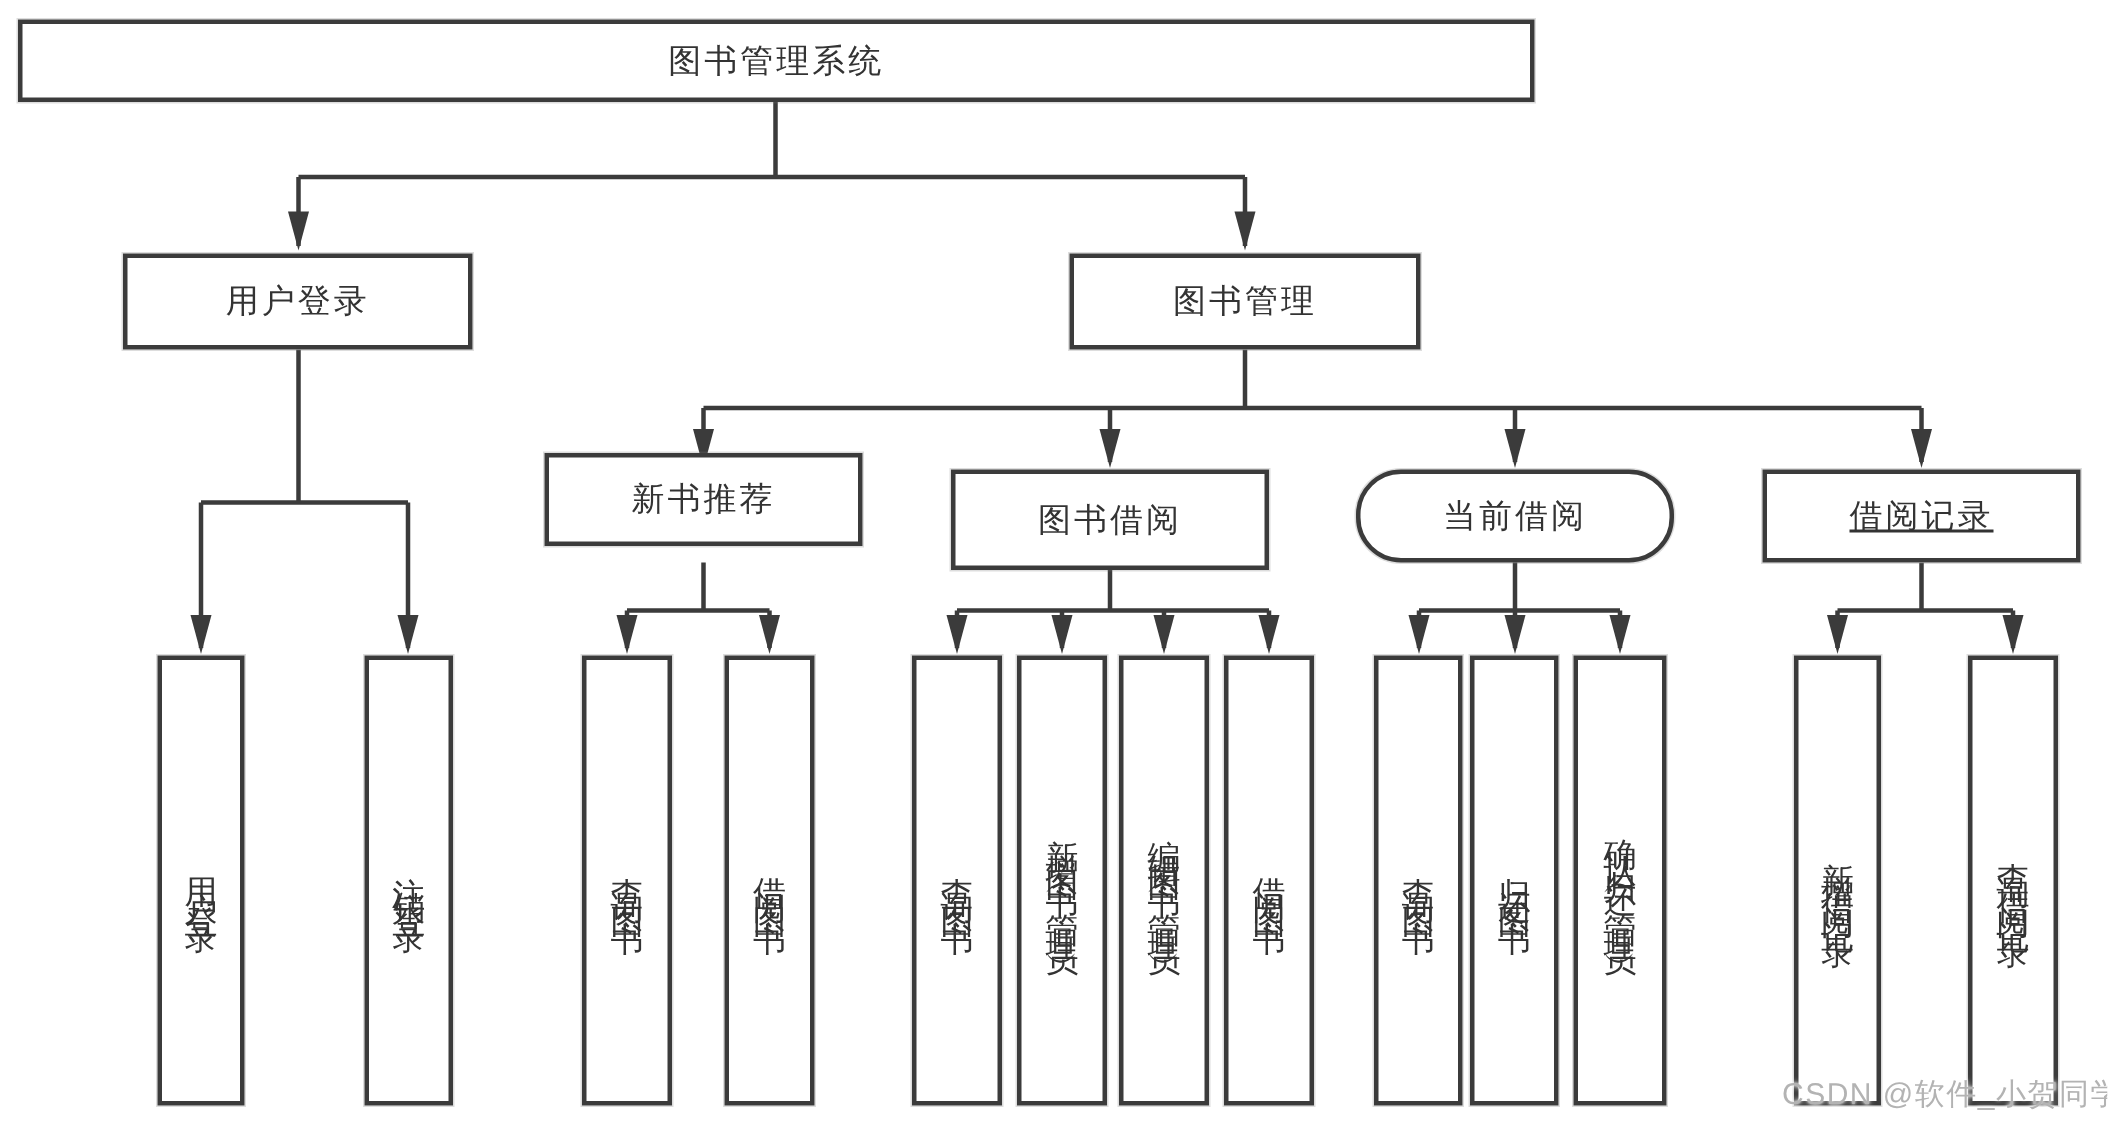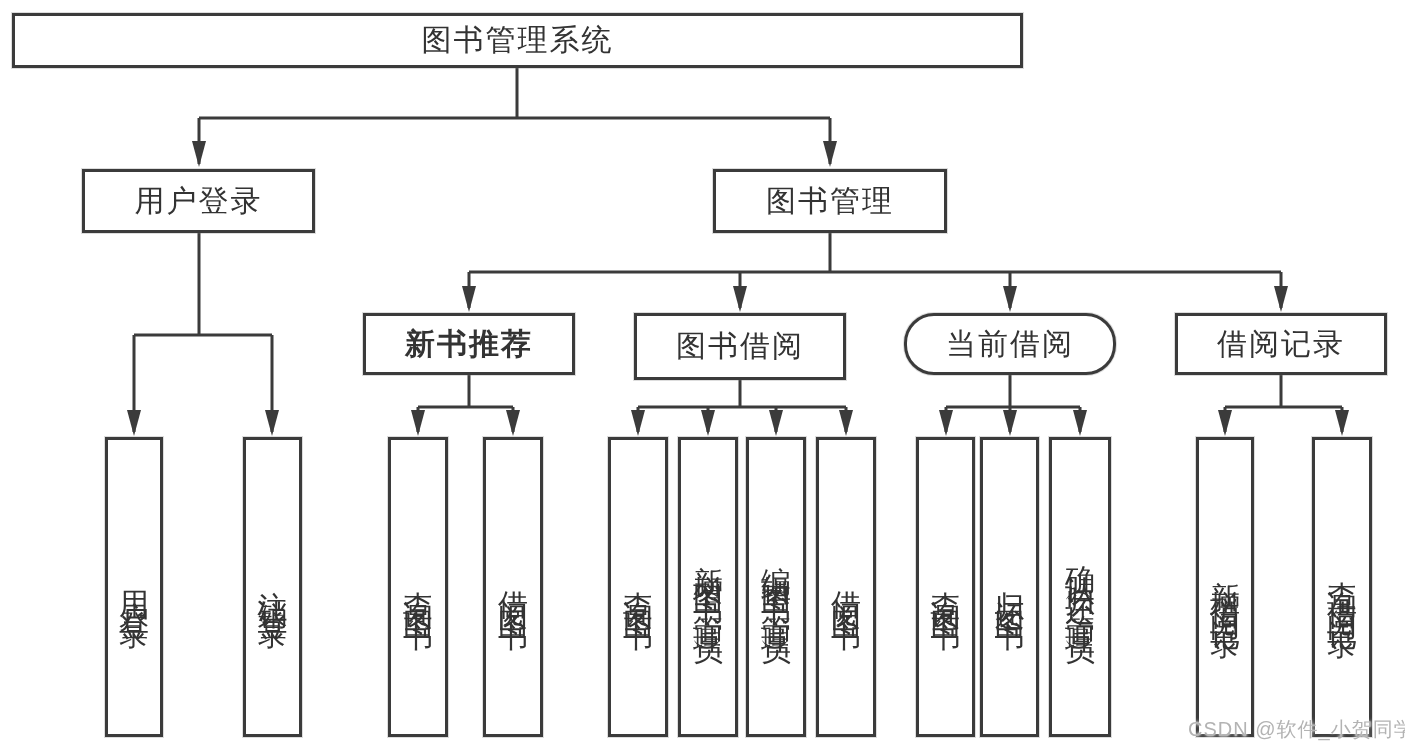--- a/index.html
+++ b/index.html
@@ -25,21 +25,21 @@
   }
   .node {
     position: absolute;
     box-sizing: border-box;
     border: 3px solid var(--line);
     background: #fff;
     display: flex;
     align-items: center;
     justify-content: center;
     color: var(--text);
-    font-size: 30px;
+    font-size: 22px;
     letter-spacing: 2px;
     box-shadow: 0 0 0 1px rgba(120,120,120,0.25);
   }
   .node .label { white-space: nowrap; }
   .node.v .label {
     writing-mode: vertical-rl;
     text-orientation: mixed;
     letter-spacing: 10px;
     white-space: normal;
     line-height: 1;
@@ -105,30 +105,30 @@
     <span class="label">图书管理系统</span>
   </div>
 
   <div class="node" style="left:82px; top:169px; width:233px; height:64px;">
     <span class="label">用户登录</span>
   </div>
   <div class="node" style="left:713px; top:169px; width:234px; height:64px;text-align:center;">
     <span class="label">图书管理</span>
   </div>
 
-  <div class="node" style="left:363px; top:313px; width:212px; height:62px;font-weight:bold;">
+  <div class="node" style="left:363px; top:302px; width:212px; height:62px;">
     <span class="label">新书推荐</span>
   </div>
   <div class="node" style="left:634px; top:313px; width:212px; height:67px;">
     <span class="label">图书借阅</span>
   </div>
   <div class="node" style="left:904px; top:313px; width:212px; height:62px;border-radius:30px;">
     <span class="label">当前借阅</span>
   </div>
-  <div class="node" style="left:1175px; top:313px; width:212px; height:62px;">
+  <div class="node" style="left:1175px; top:313px; width:212px; height:62px;text-decoration:underline;">
     <span class="label">借阅记录</span>
   </div>
 
   <div class="node v" style="left:105px; top:437px; width:58px; height:300px;">
     <span class="label">用户登录</span>
   </div>
   <div class="node v" style="left:243px; top:437px; width:59px; height:300px;">
     <span class="label">注销登录</span>
   </div>
 

